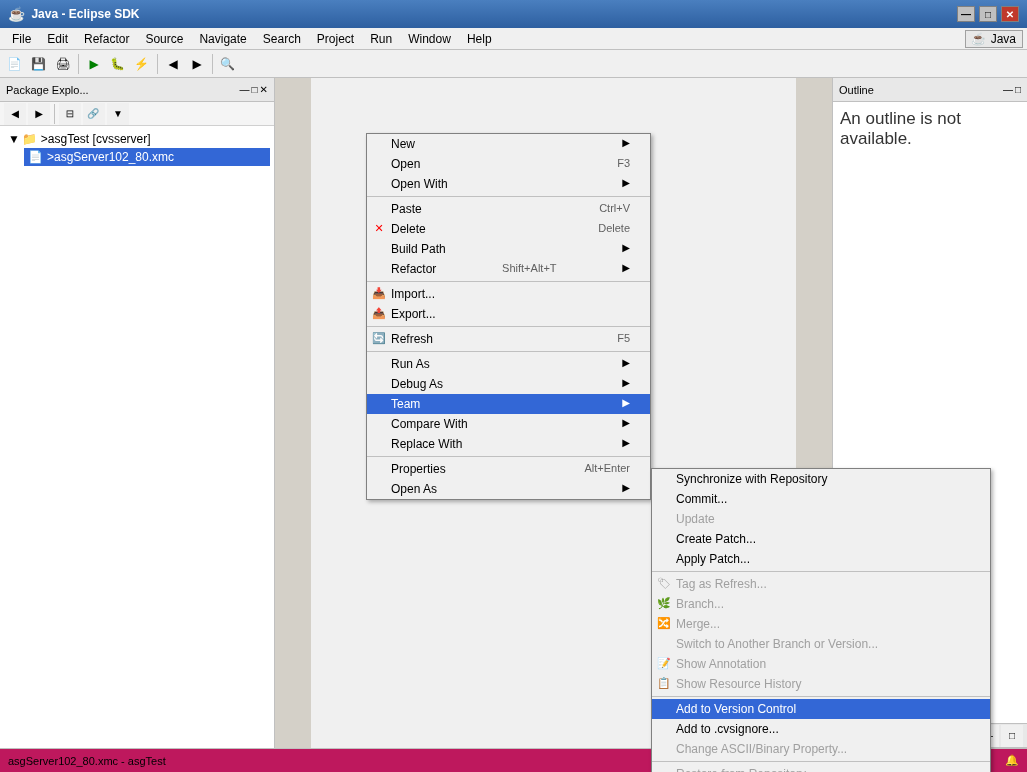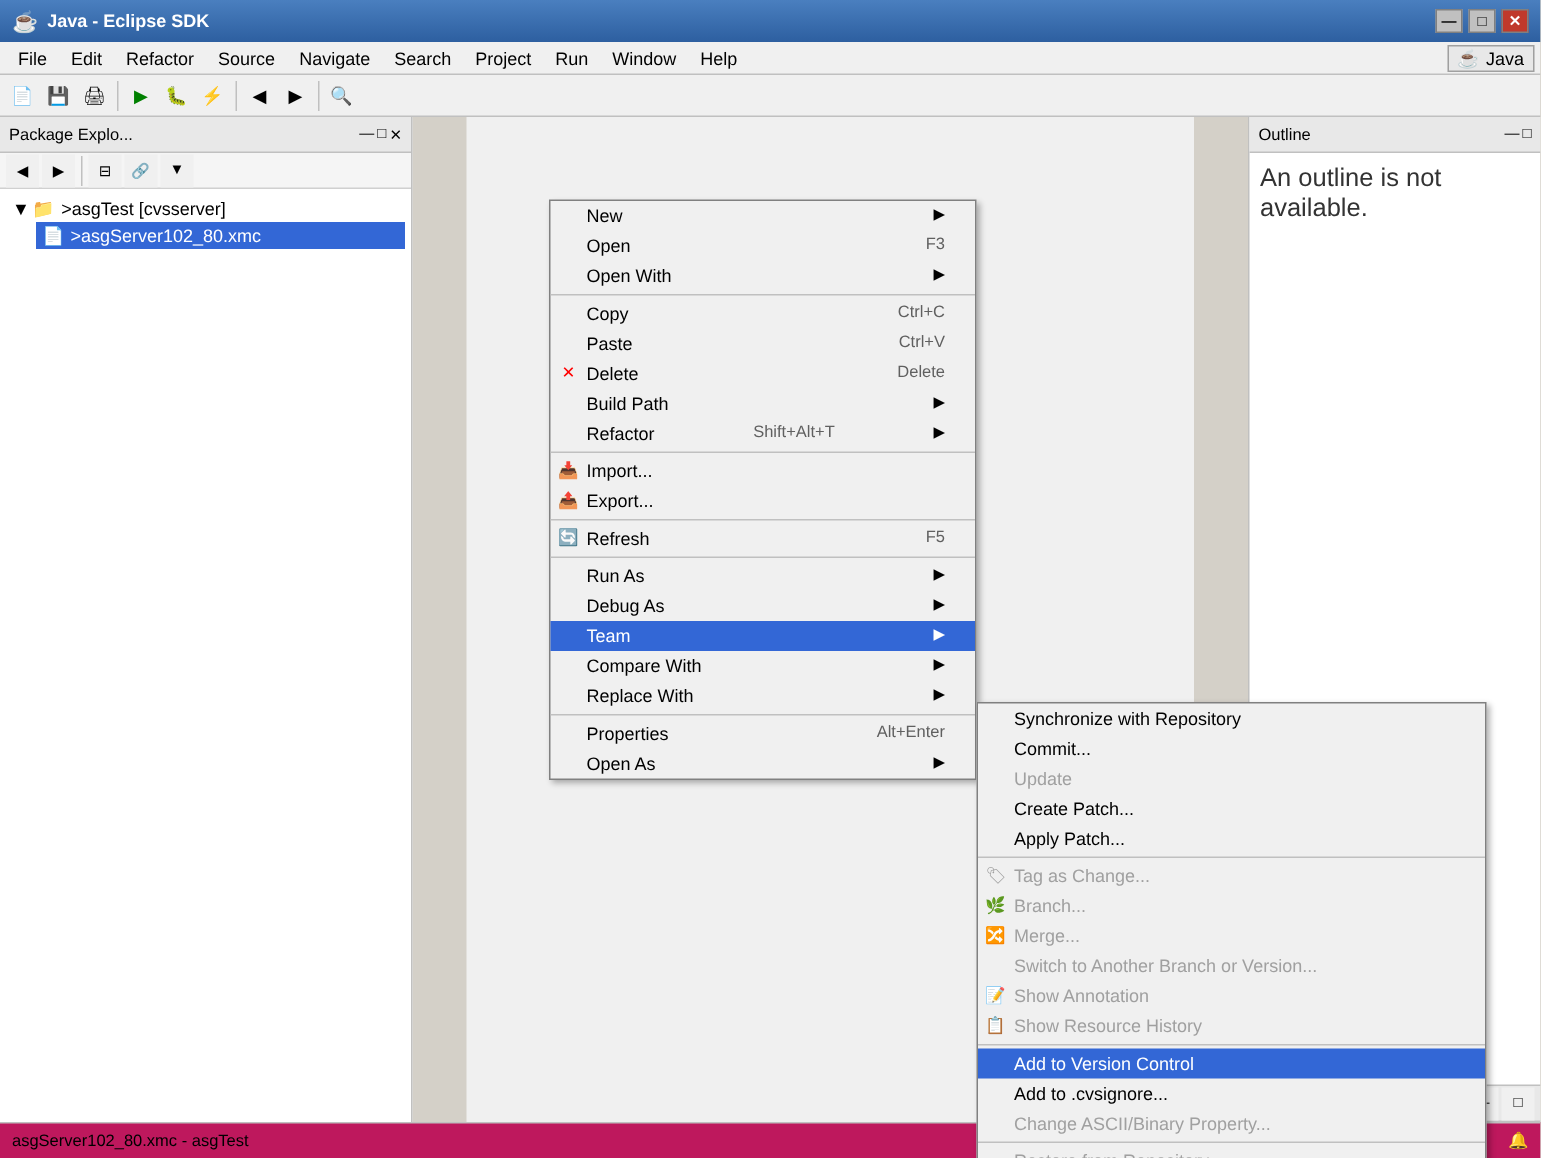--- a/index.html
+++ b/index.html
@@ -279,24 +279,20 @@
         <span class="ctx-shortcut">F3</span>
       </div>
 
       <div class="ctx-item">
         <span>Open With</span>
         <span class="ctx-arrow">▶</span>
       </div>
 
       <div class="ctx-separator"></div>
 
-      <div class="ctx-item">
-        <span>Copy</span>
-        <span class="ctx-shortcut">Ctrl+C</span>
-      </div>
 
       <div class="ctx-item">
         <span>Paste</span>
         <span class="ctx-shortcut">Ctrl+V</span>
       </div>
 
       <div class="ctx-item">
         <span class="ctx-icon" style="color:red;">✕</span>
         <span>Delete</span>
         <span class="ctx-shortcut">Delete</span>
@@ -393,21 +389,21 @@
       </div>
 
       <div class="ctx-item">
         <span>Apply Patch...</span>
       </div>
 
       <div class="ctx-separator"></div>
 
       <div class="ctx-item disabled">
         <span class="ctx-icon">🏷</span>
-        <span>Tag as Change...</span>
+        <span>Tag as Refresh...</span>
       </div>
 
       <div class="ctx-item disabled">
         <span class="ctx-icon">🌿</span>
         <span>Branch...</span>
       </div>
 
       <div class="ctx-item disabled">
         <span class="ctx-icon">🔀</span>
         <span>Merge...</span>

